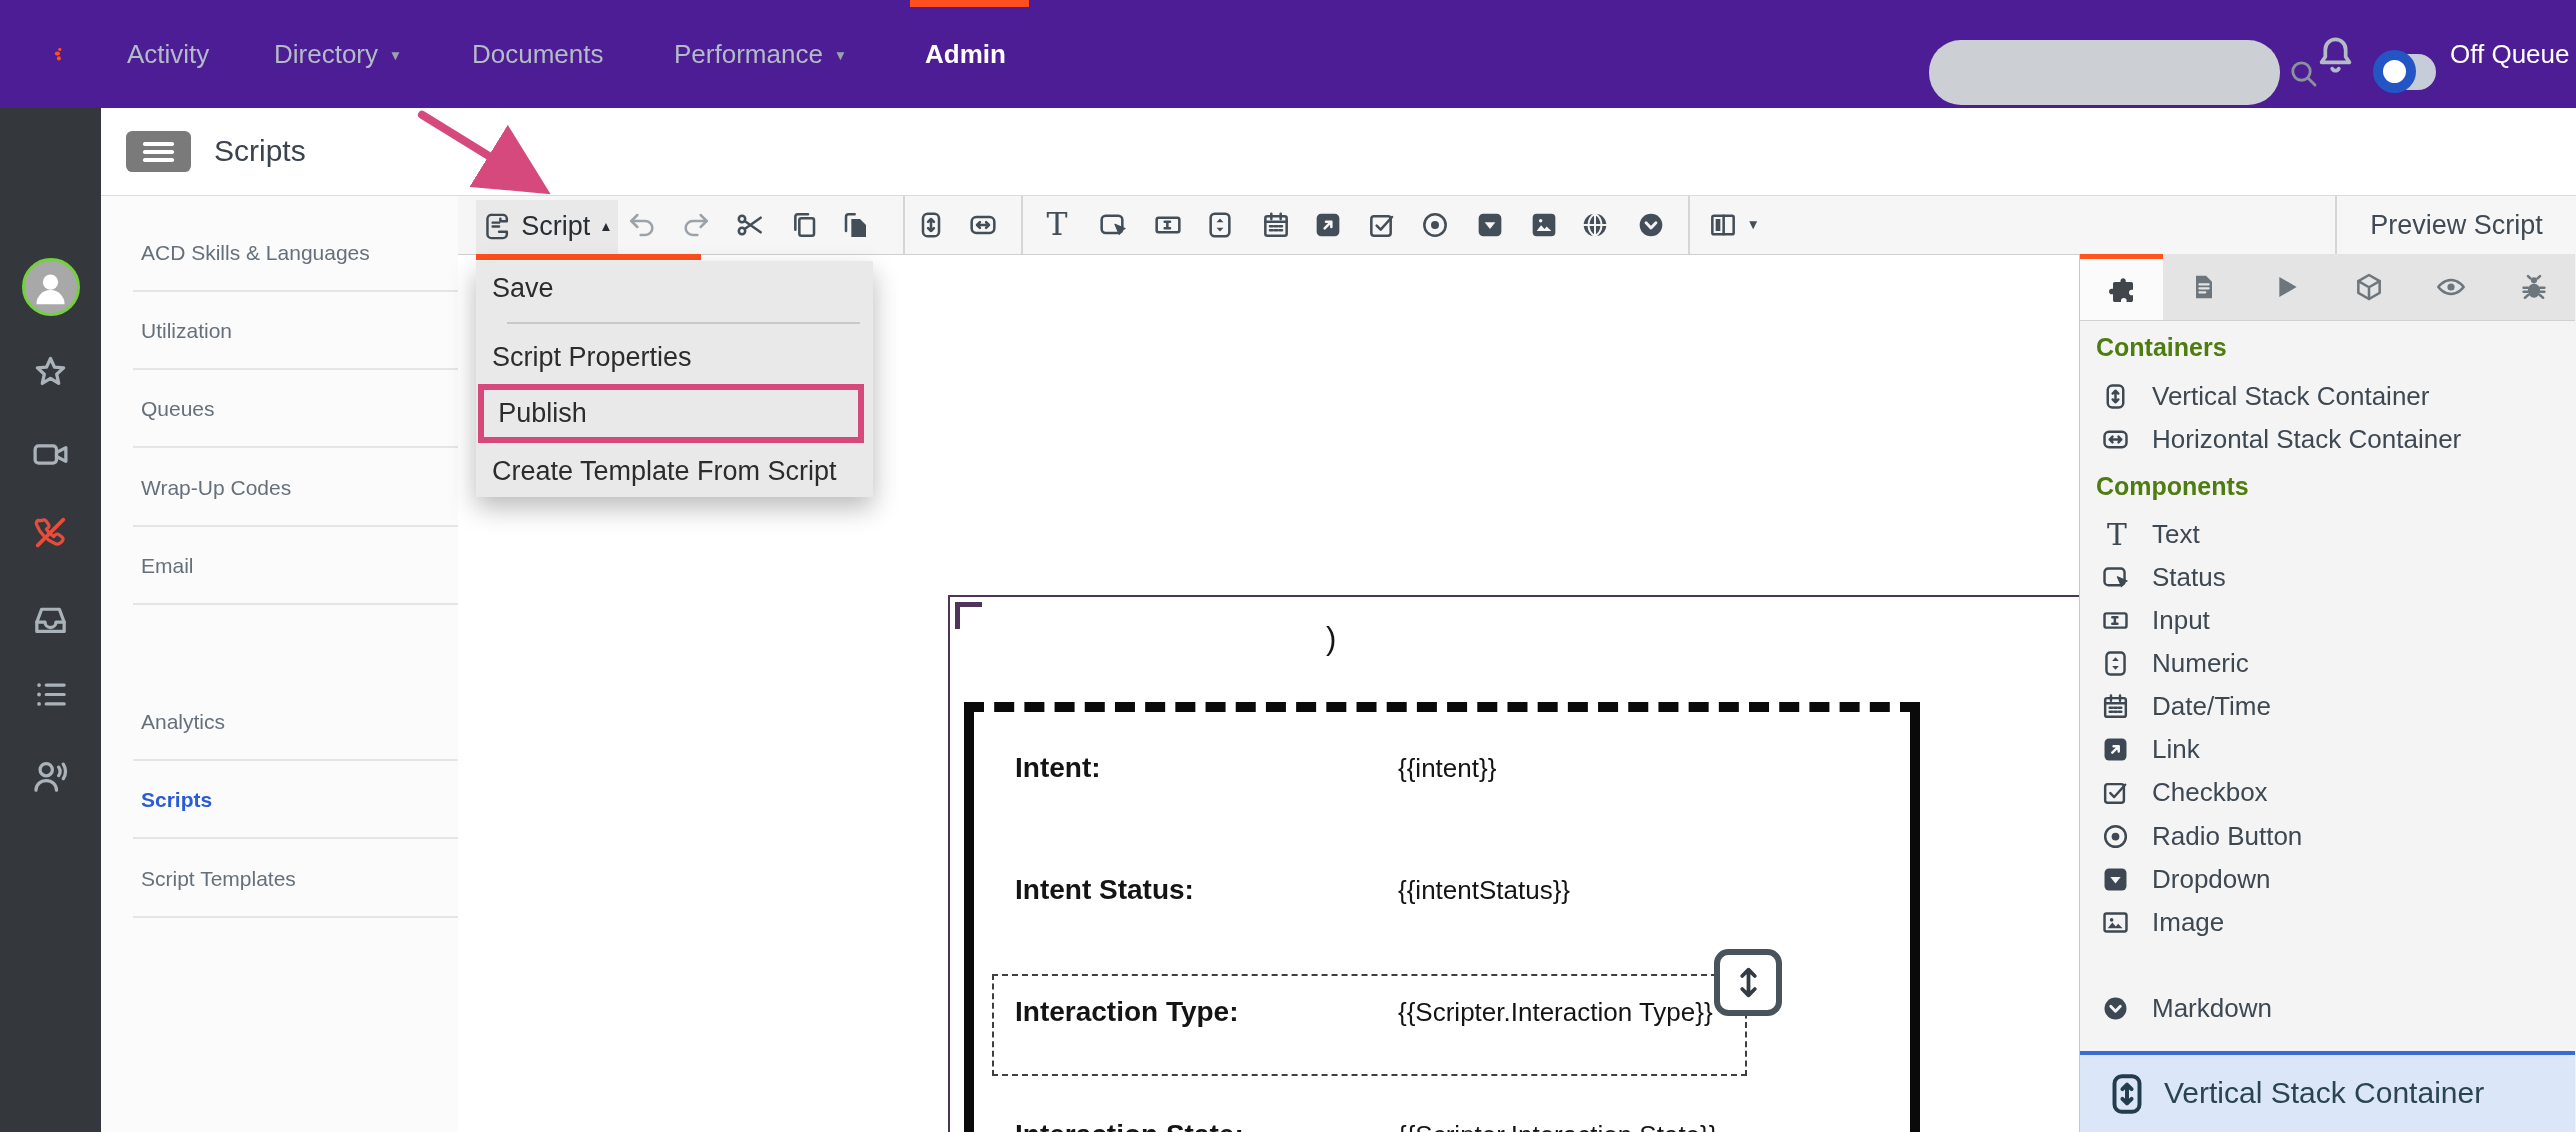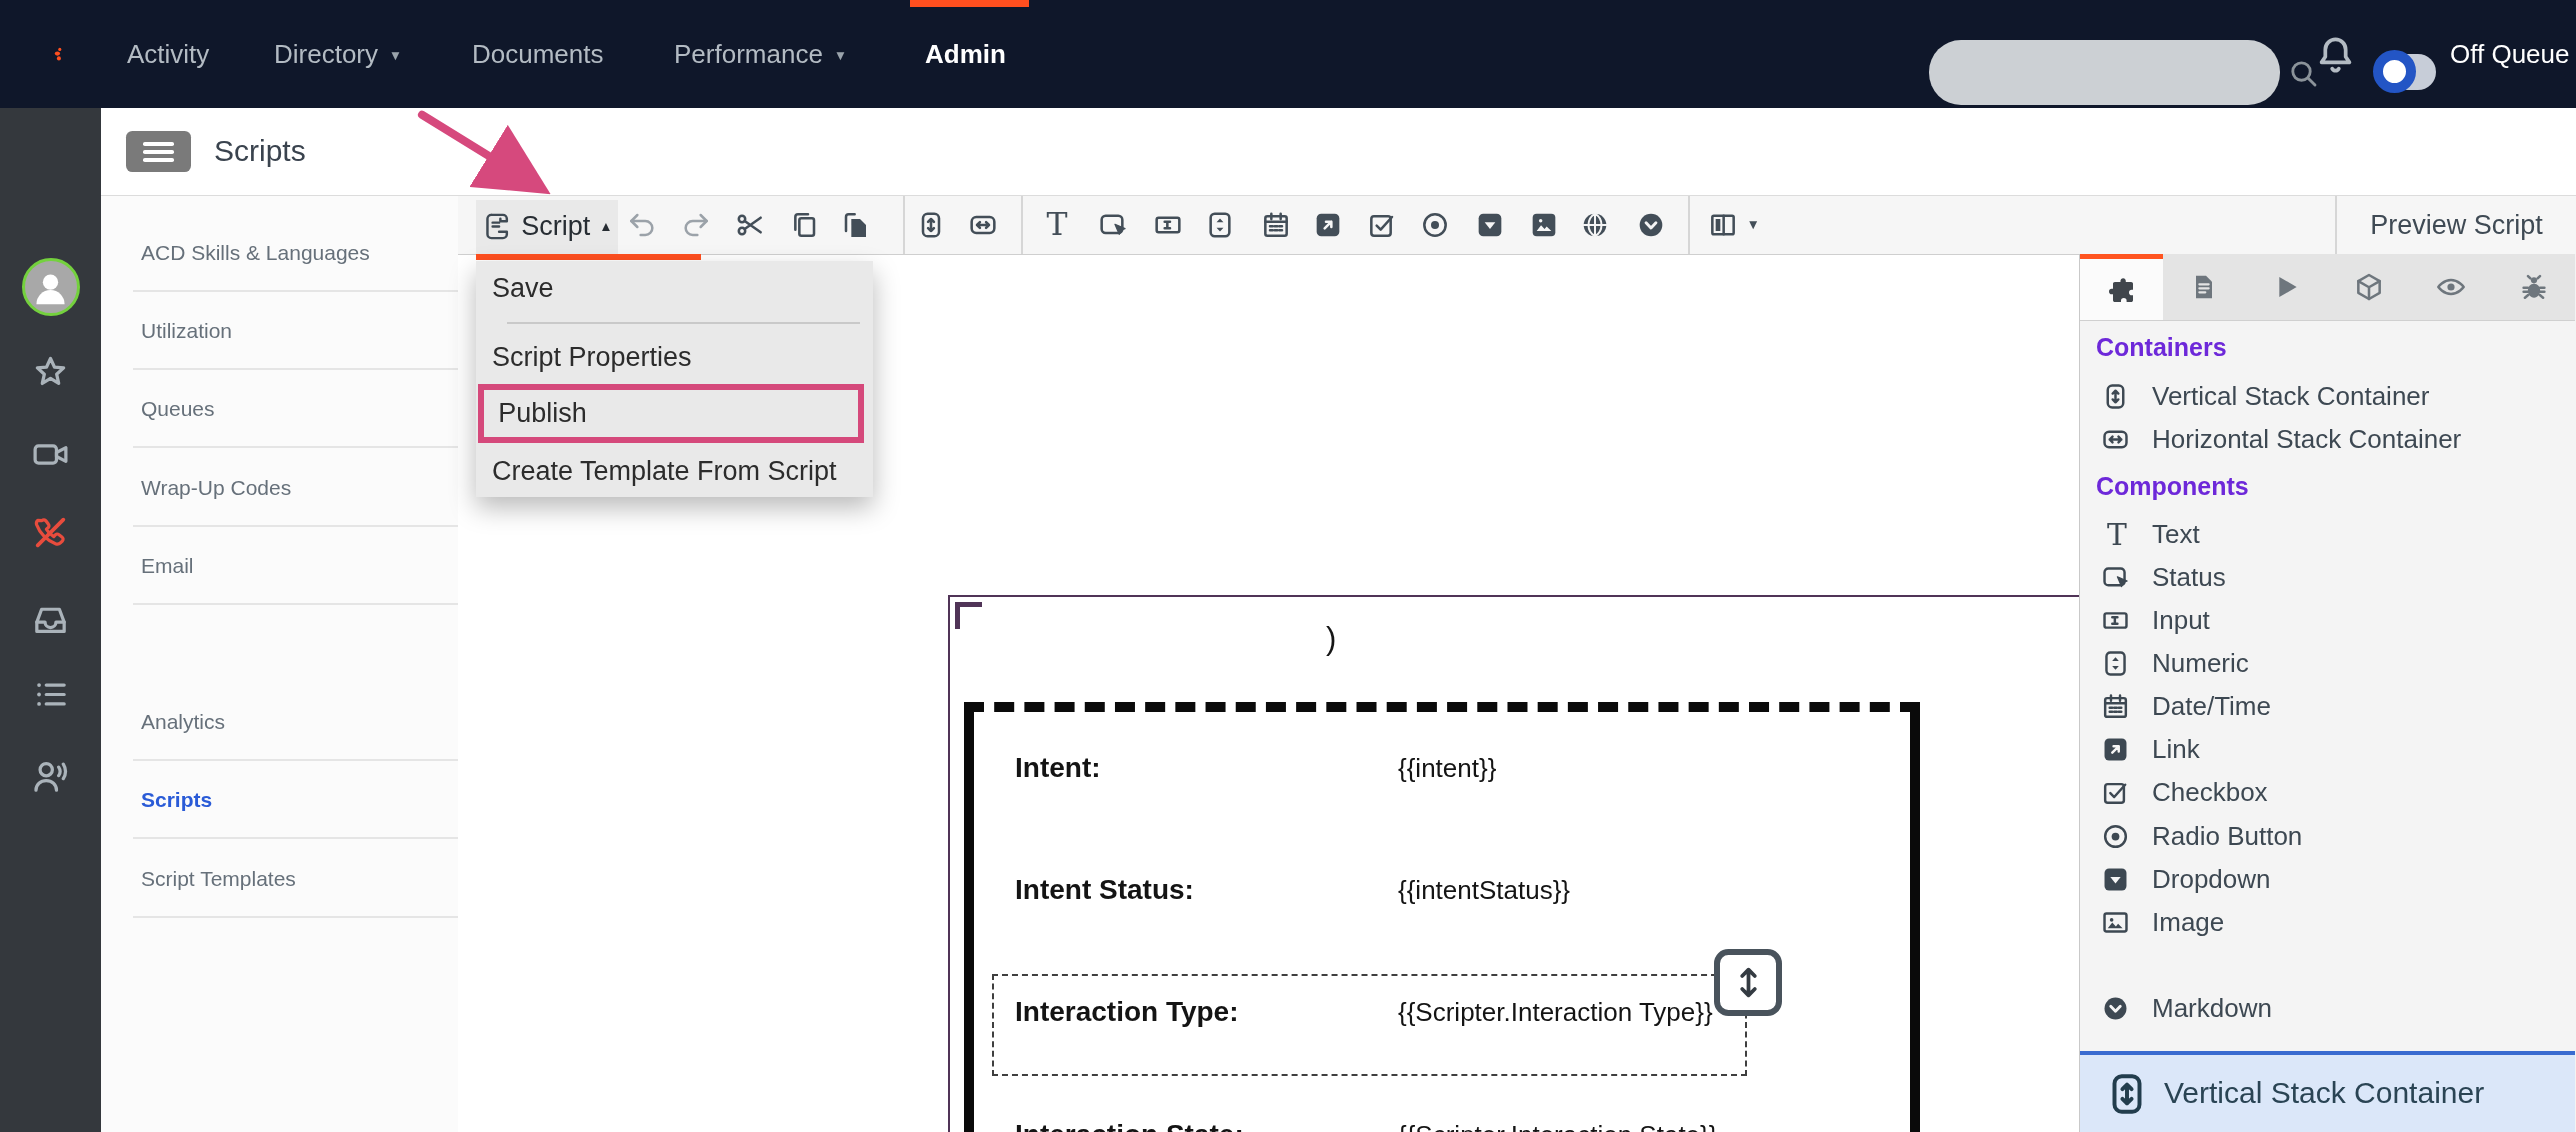--- a/index.html
+++ b/index.html
@@ -4,21 +4,21 @@
 <style>
   *{margin:0;padding:0;box-sizing:border-box}
   html,body{width:2576px;height:1133px;overflow:hidden;background:#fff;
     font-family:"Liberation Sans","DejaVu Sans",sans-serif;}
   #screen{position:relative;width:2576px;height:1133px;overflow:hidden;background:#fff}
   .abs{position:absolute}
   .ic{display:inline-flex;align-items:center;justify-content:center;line-height:1}
   .ic svg{display:block}
 
   
-  .topnav{position:absolute;left:0;top:0;width:2576px;height:108px;background:#0f172a}
+  .topnav{position:absolute;left:0;top:0;width:2576px;height:108px;background:#4c1d95}
   .topnav .navitem{position:absolute;top:0;height:108px;line-height:108px;font-size:26px;color:#b3bbc3;cursor:pointer;white-space:nowrap}
   .topnav .navitem.active{color:#fff;font-weight:bold}
   .topnav .caret{font-size:13.5px;color:#9aa3ab;margin-left:10.8px;vertical-align:middle}
   .admin-marker{position:absolute;left:910px;top:0;width:119px;height:7.2px;background:#ff4f1f}
   .searchpill{position:absolute;left:1929px;top:40px;width:351px;height:65px;border-radius:32px;background:#ccd0d4;display:flex;align-items:center}
   .searchpill input{flex:1;height:100%;border:none;outline:none;background:transparent;font-size:25px;color:#333;padding:0 9px 0 25px}
   .searchpill .ic{color:#8b939a;font-size:36px;margin-right:18px}
   .bell{position:absolute;left:2312px;top:32px;width:47px;height:47px;color:#b3bbc3;font-size:47px}
   .toggle{position:absolute;left:2378px;top:54px;width:58px;height:36px;border-radius:18px;background:#c7cdd8;cursor:pointer}
   .toggle .knob{position:absolute;left:-5.4px;top:-3.6px;width:43px;height:43px;border-radius:50%;background:#fff;border:10px solid #2355c5}
@@ -65,21 +65,21 @@
   .crow-value{position:absolute;left:448px;height:40px;line-height:40px;font-size:26px;color:#141414;white-space:nowrap}
   .selrect{position:absolute;left:42px;top:377px;width:755px;height:102px;border:2.7px dashed #3f3f3f}
   .badge{position:absolute;left:764px;top:352px;width:68px;height:67px;background:#fff;border:6.3px solid #49535c;border-radius:14.4px;display:flex;align-items:center;justify-content:center;font-size:41px;color:#343b42;z-index:5}
   .paren{position:absolute;left:376px;top:21.6px;height:40px;line-height:40px;font-size:31px;color:#151515}
 
   
   .rightpanel{position:absolute;left:2079px;top:254px;width:497px;height:878px;background:#f4f4f4;border-left:1.8px solid #c9c9c9}
   .tabstrip{position:absolute;left:0;top:0;width:495px;height:67px;background:#e4e4e4;border-bottom:1.8px solid #d0d0d0;display:flex}
   .tab{width:83px;height:100%;display:flex;align-items:center;justify-content:center;font-size:32px;color:#6e767d;cursor:pointer}
   .tab.active{background:#fbfbfb;border-top:5.4px solid #ff5420;color:#40464c}
-  .rp-head{position:absolute;left:16px;height:36px;line-height:36px;font-size:25px;font-weight:bold;color:#6d28d9}
+  .rp-head{position:absolute;left:16px;height:36px;line-height:36px;font-size:25px;font-weight:bold;color:#4d7c0f}
   .rp-item{position:absolute;left:0;width:100%;height:36px;cursor:pointer}
   .rp-item .ic{position:absolute;left:20px;top:2.7px;font-size:31px;color:#3d4852}
   .rp-item .lbl{position:absolute;left:72px;height:36px;line-height:36px;font-size:26px;color:#3d4852;white-space:nowrap}
   .rp-footer{position:absolute;left:0;top:797px;width:495px;height:81px;background:#dbe7f9;border-top:4.5px solid #3a6bd0}
   .rp-footer .ic{position:absolute;left:21.6px;top:13.5px;font-size:50px;color:#223d4d}
   .rp-footer .lbl{position:absolute;left:84px;height:76px;line-height:76px;font-size:30px;color:#2a4454}
 
   
   .dropdown{position:absolute;left:476px;top:261px;width:397px;height:236px;background:#e9e9e9;box-shadow:0 10.8px 25px rgba(0,0,0,.28);z-index:40}
   .dd-item{position:absolute;left:0;width:100%;height:41px;line-height:41px;padding-left:16px;font-size:27px;color:#2c2c2c;cursor:pointer}

